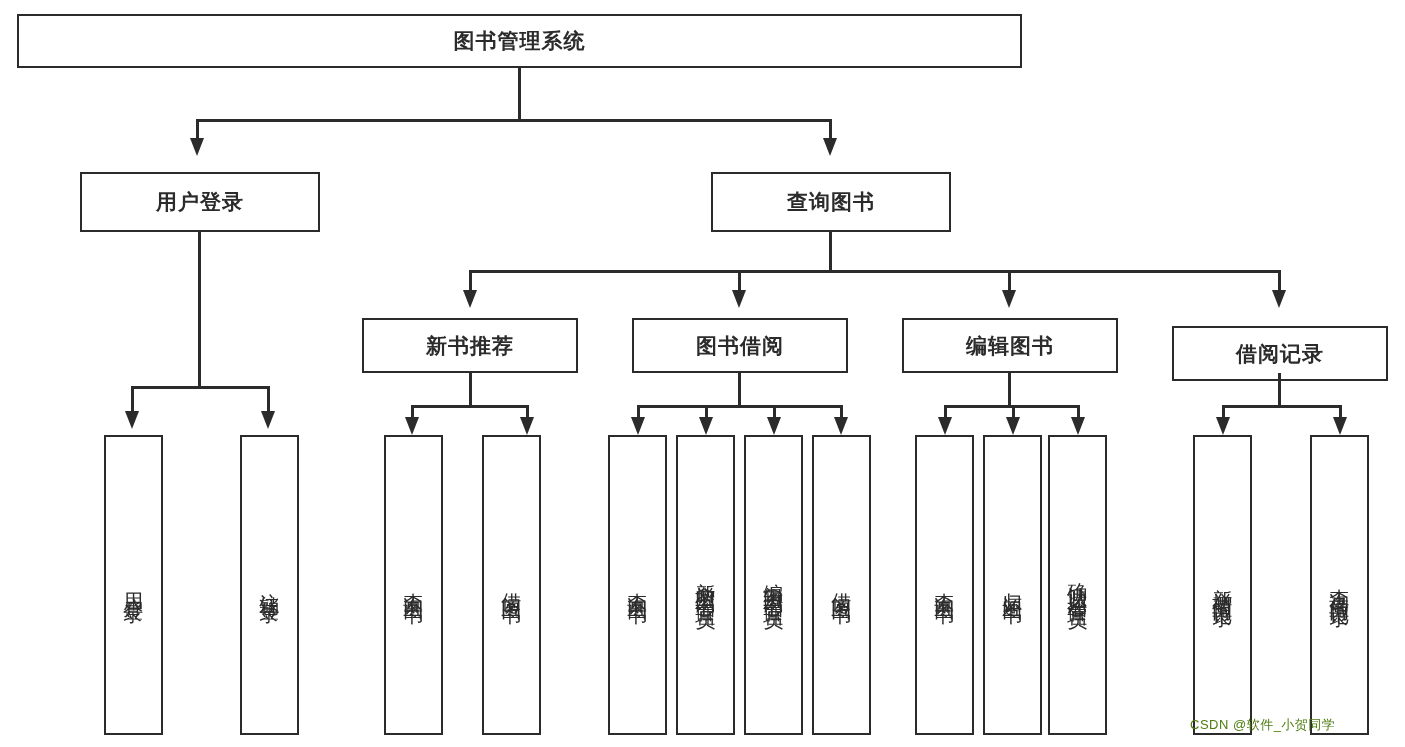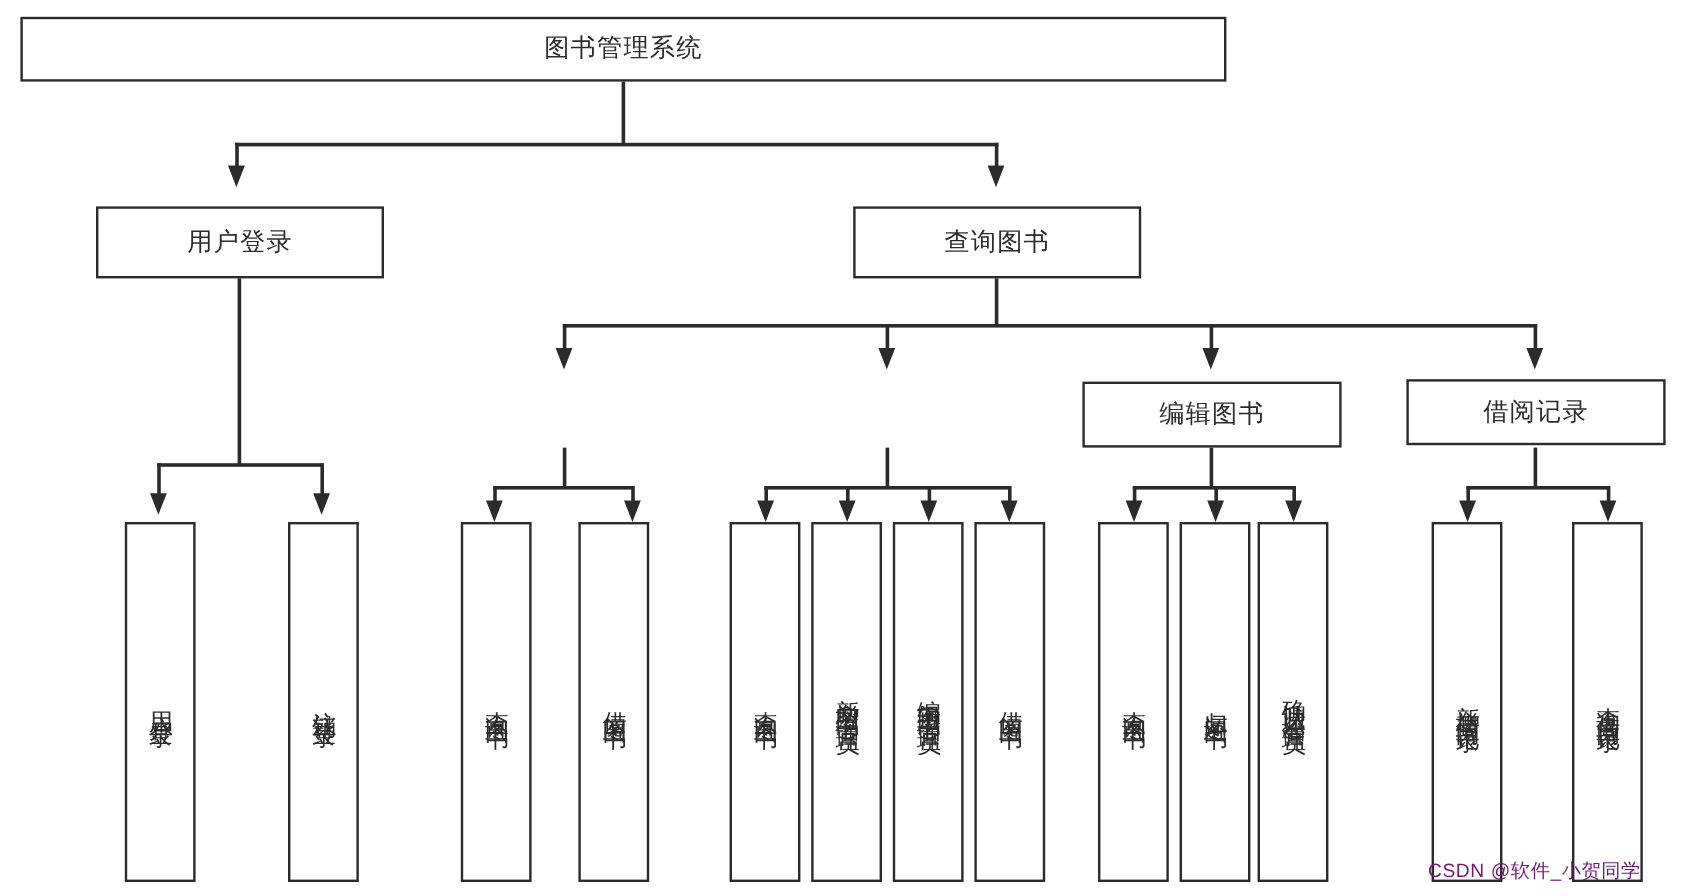--- a/index.html
+++ b/index.html
@@ -26,20 +26,21 @@
     background: #ffffff;
     display: flex;
     align-items: center;
     justify-content: center;
     color: #2b2b2b;
   }
   .node.h-node {
     font-size: 21px;
     letter-spacing: 1px;
     line-height: 1.1;
+    font-weight: bold;
   }
   .node.root {
     font-size: 21px;
   }
   
   .node.v-node {
     font-size: 20px;
     padding: 4px 0;
     align-items: center;
     justify-content: center;
@@ -67,22 +68,22 @@
     position: absolute;
     width: 0;
     height: 0;
     border-left: 7px solid transparent;
     border-right: 7px solid transparent;
     border-top: 18px solid #2b2b2b;
   }
   
   .watermark {
     position: absolute;
-    font-size: 16px;
-    color: #701a75;
+    font-size: 13px;
+    color: #4d7c0f;
     white-space: nowrap;
     letter-spacing: 0.5px;
     pointer-events: none;
   }
 </style>
 </head>
 <body>
 
 <div id="canvas">
 
@@ -117,24 +118,30 @@
   <div class="hline" style="left:469px; top:270px; width:812px;"></div>
   <div class="vline" style="left:469px; top:270px; height:22px;"></div>
   <div class="vline" style="left:738px; top:270px; height:22px;"></div>
   <div class="vline" style="left:1008px; top:270px; height:22px;"></div>
   <div class="vline" style="left:1278px; top:270px; height:22px;"></div>
   <div class="arrow" style="left:463px; top:290px;"></div>
   <div class="arrow" style="left:732px; top:290px;"></div>
   <div class="arrow" style="left:1002px; top:290px;"></div>
   <div class="arrow" style="left:1272px; top:290px;"></div>
 
+  <div class="node h-node" style="left:362px; top:318px; width:216px; height:55px;">
+    <span>新书推荐</span>
+  </div>
+  <div class="node h-node" style="left:632px; top:318px; width:216px; height:55px;">
+    <span>图书借阅</span>
+  </div>
   <div class="node h-node" style="left:902px; top:318px; width:216px; height:55px;">
     <span>编辑图书</span>
   </div>
-  <div class="node h-node" style="left:1172px; top:316px; width:216px; height:55px;">
+  <div class="node h-node" style="left:1172px; top:326px; width:216px; height:55px;">
     <span>借阅记录</span>
   </div>
 
   <div class="vline" style="left:469px; top:373px; height:34px;"></div>
   <div class="hline" style="left:411px; top:405px; width:117px;"></div>
   <div class="vline" style="left:411px; top:405px; height:14px;"></div>
   <div class="vline" style="left:526px; top:405px; height:14px;"></div>
   <div class="arrow" style="left:405px; top:417px;"></div>
   <div class="arrow" style="left:520px; top:417px;"></div>
 

